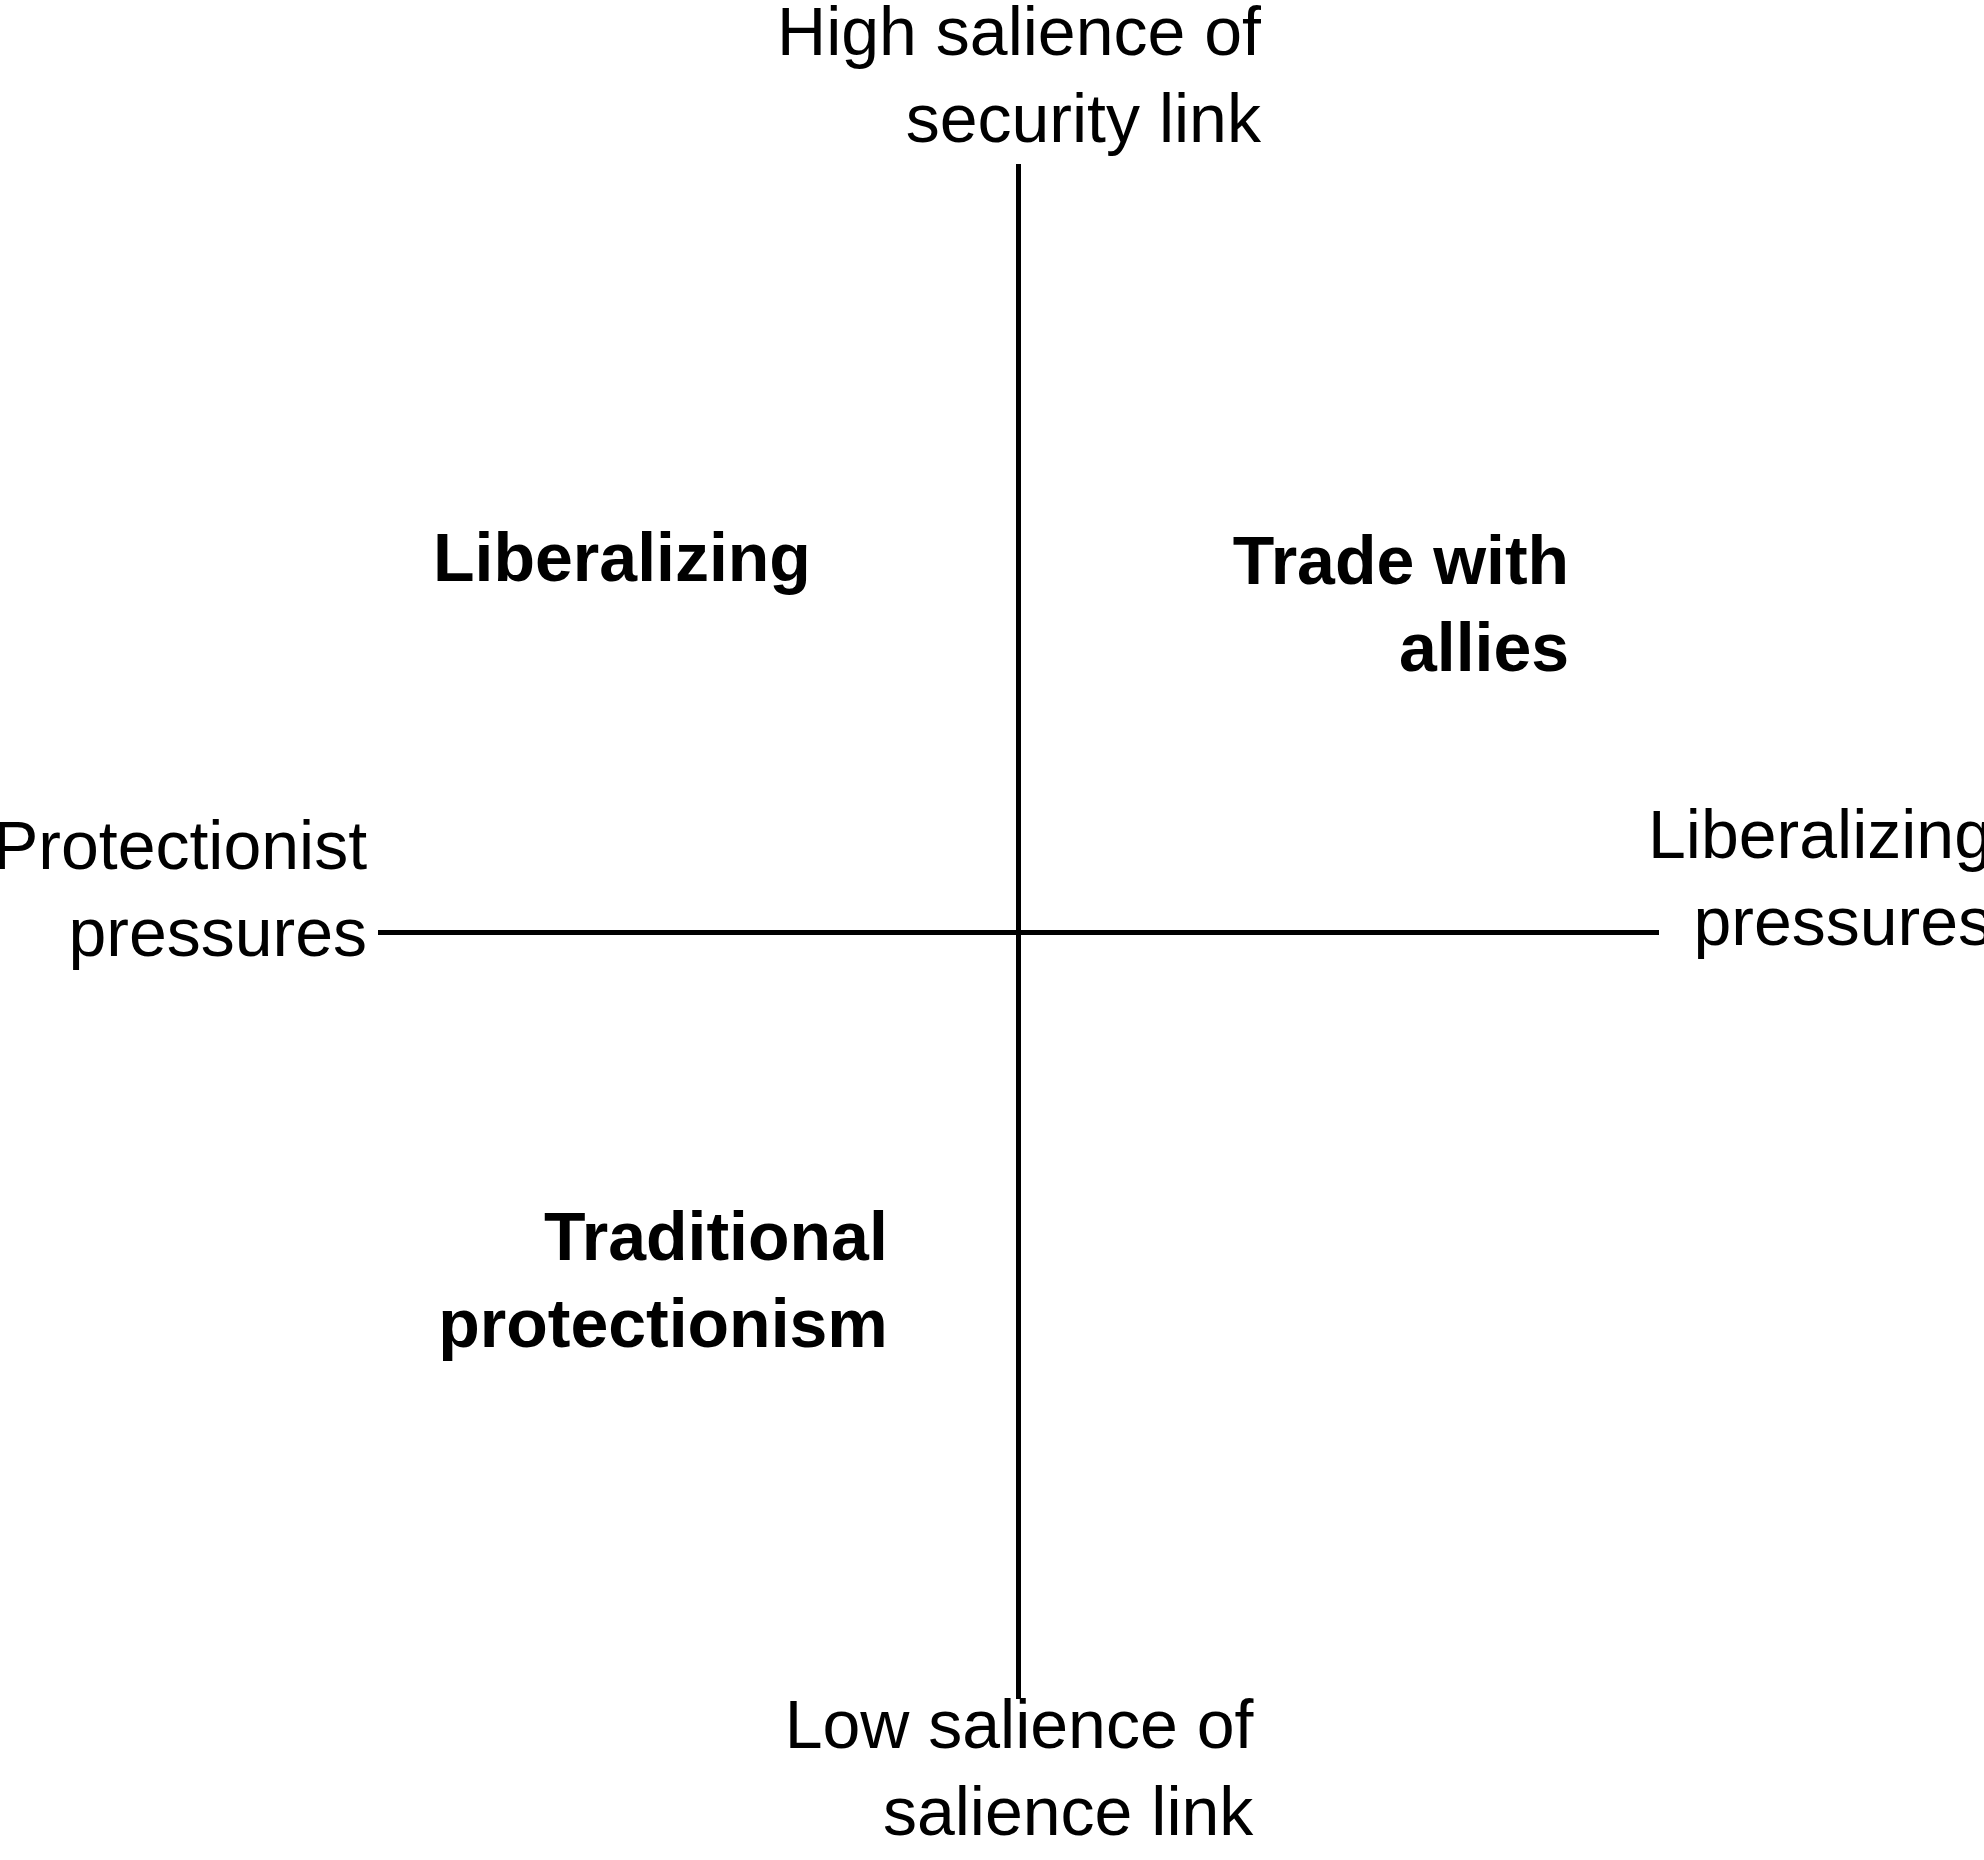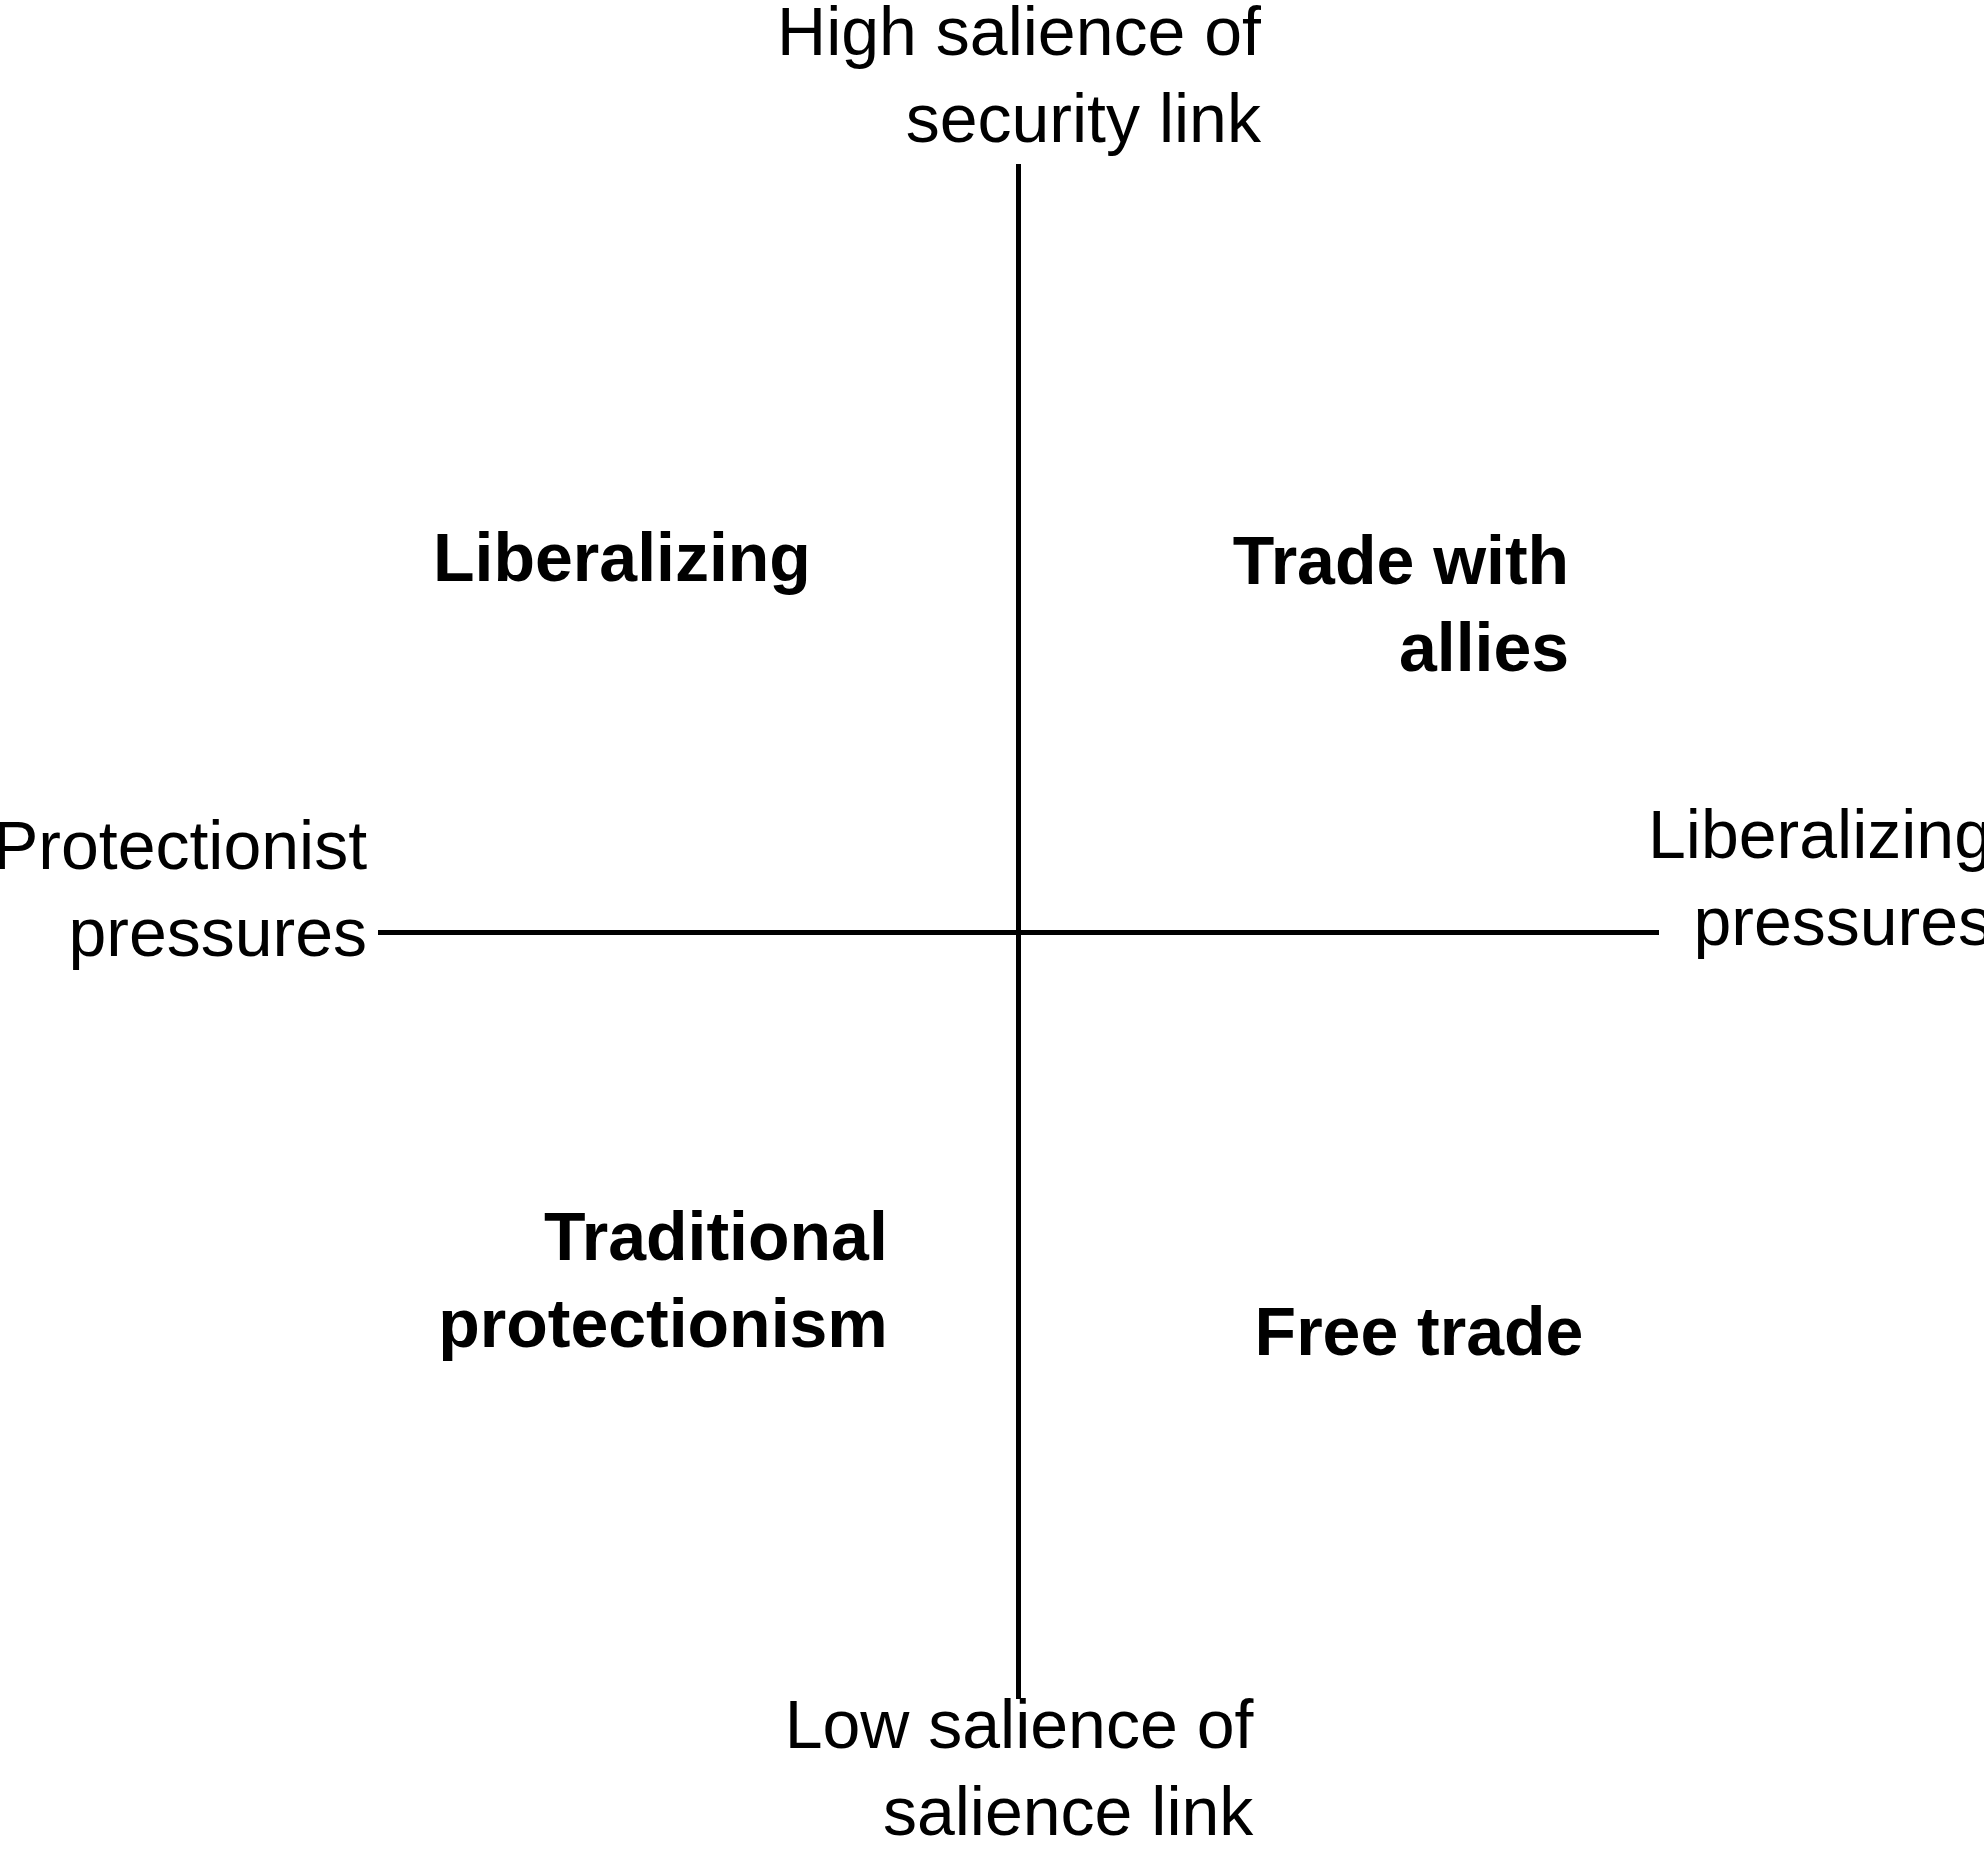--- a/index.html
+++ b/index.html
@@ -55,16 +55,15 @@
 pressures</div>
 
   <div class="label quad-label" style="left: 622px; top: 558px;">Liberalizing</div>
 
   <div class="label quad-label" style="left: 1401px; top: 556px; margin-top: 48px;">Trade with
 allies</div>
 
   <div class="label quad-label" style="left: 663px; top: 1280px;">Traditional
 protectionism</div>
 
-  <div class="label quad-label" style="left: 1419px; top: 1332px;">Free trade</div>
 
 </div>
 
 
 </body></html>

